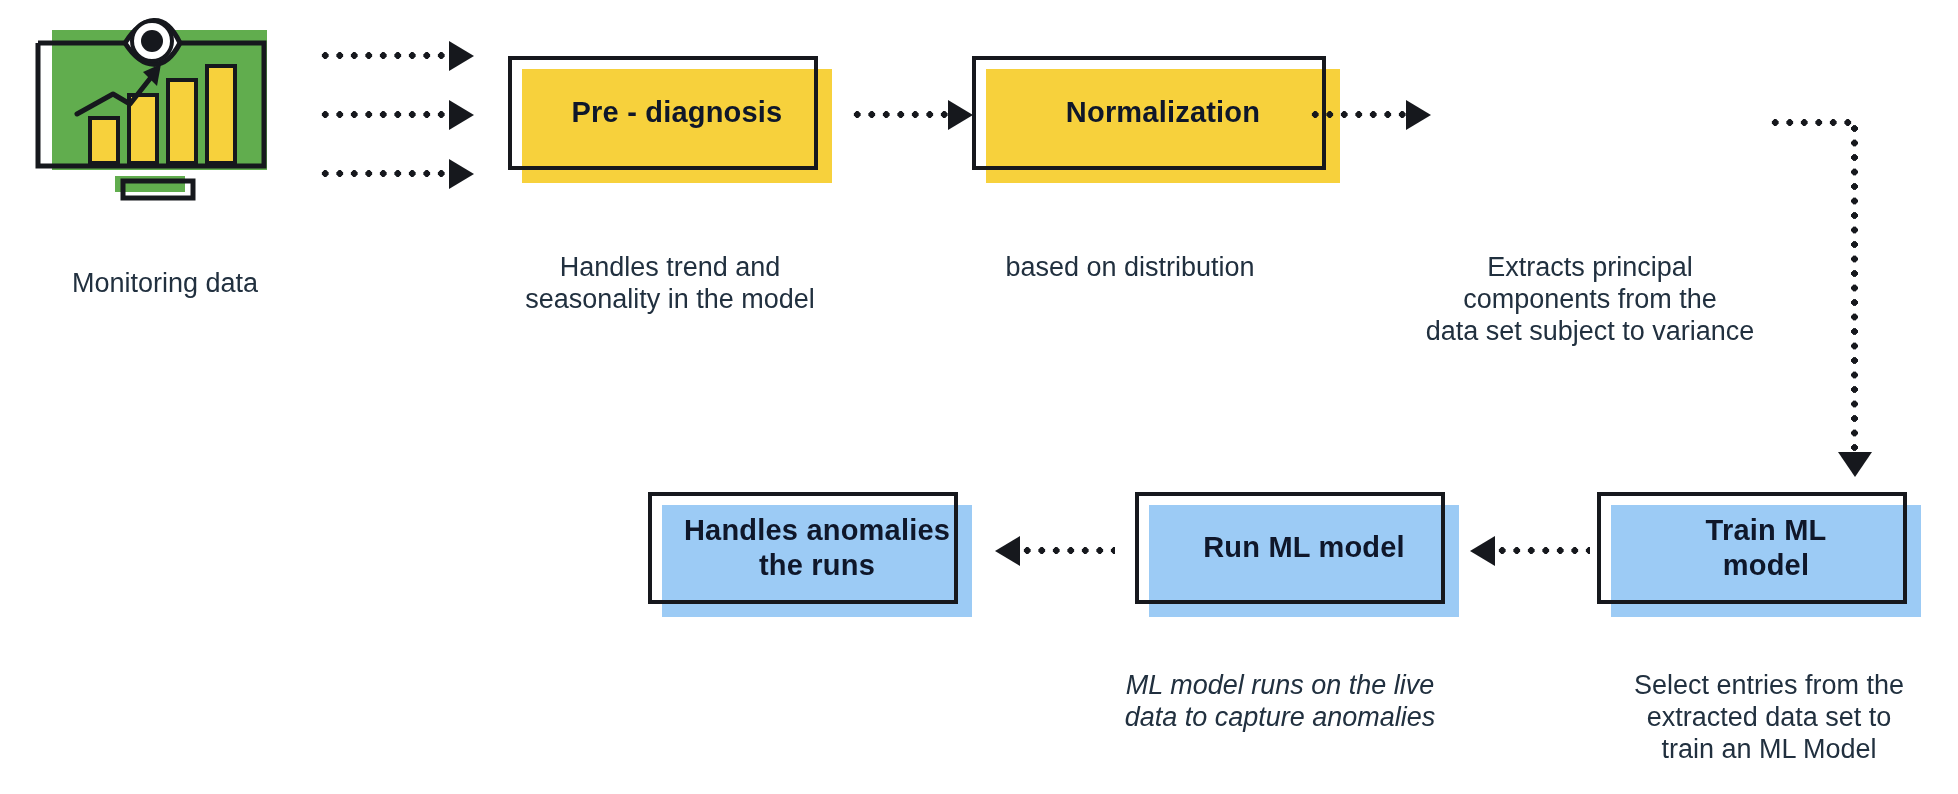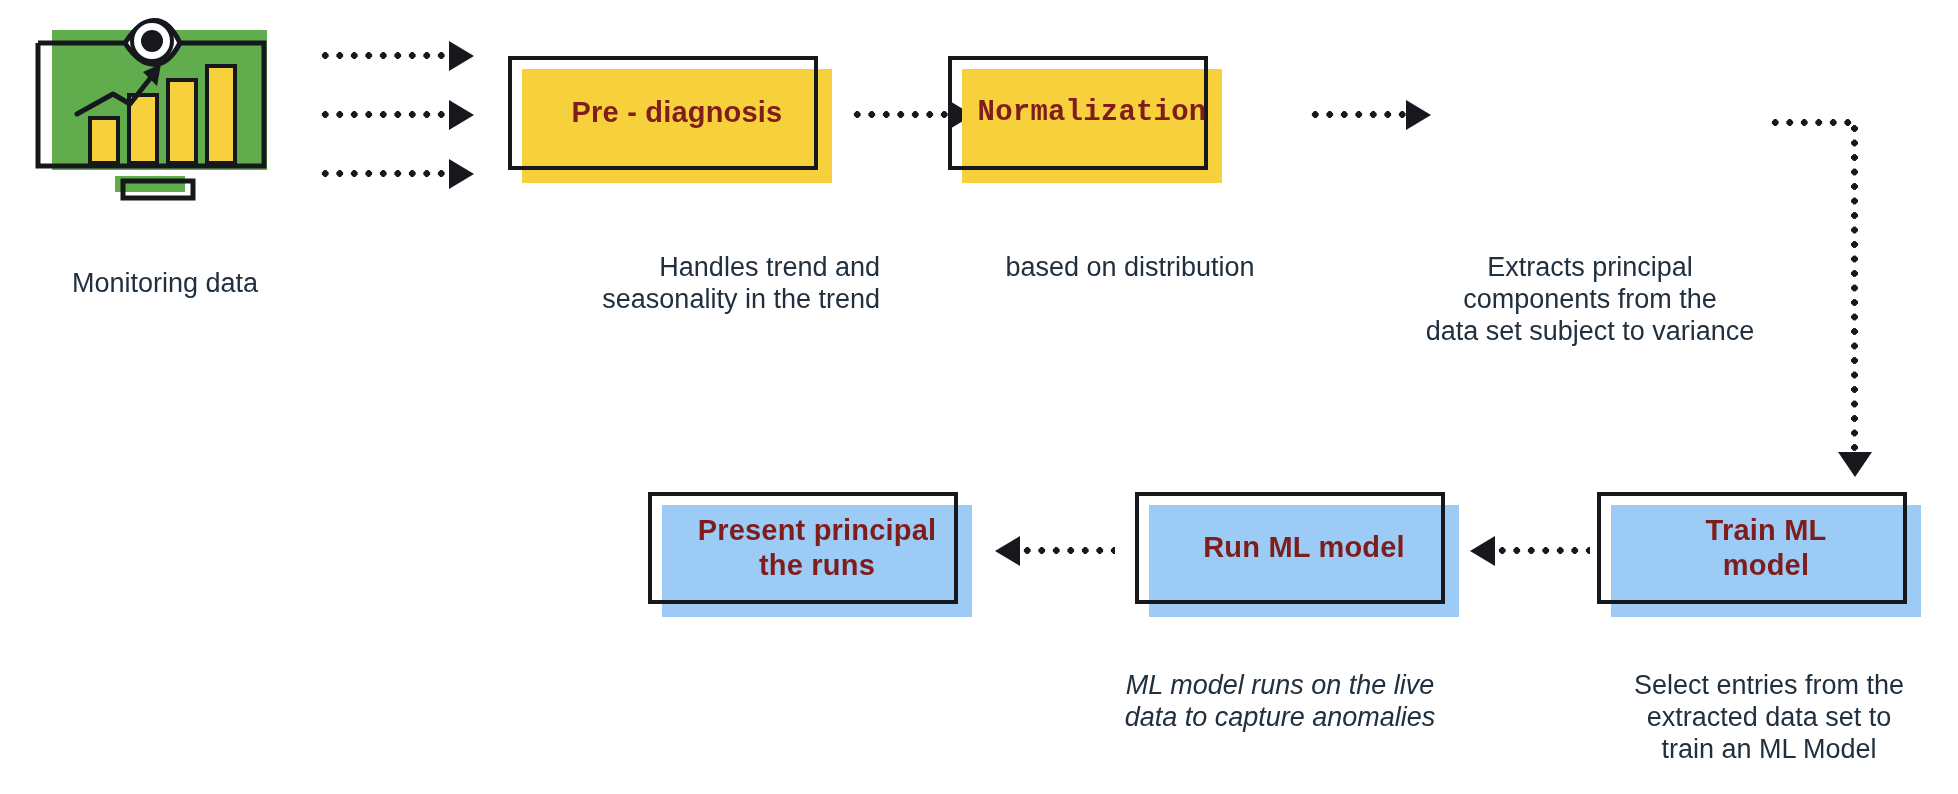--- a/index.html
+++ b/index.html
@@ -15,21 +15,21 @@
   .pbox .fill{
     position:absolute;left:14px;top:13px;width:100%;height:100%;
   }
   .pbox .outline{
     position:absolute;left:0;top:0;width:100%;height:100%;
     border:4px solid #16181d;box-sizing:border-box;background:transparent;
   }
   .pbox .label{
     position:absolute;left:14px;top:0;width:100%;height:100%;
     display:flex;align-items:center;justify-content:center;
-    font-weight:bold;font-size:29px;color:#7f1d1d;
+    font-weight:bold;font-size:29px;color:#0f172a;
     letter-spacing:.2px;line-height:1.22;text-align:center;
     box-sizing:border-box;padding:0 12px;
   }
   .pbox.yellow .fill{background:#f7d13c;}
   .pbox.blue   .fill{background:#9ccbf5;}
 
   
   .caption{
     position:absolute;text-align:center;font-size:27px;line-height:1.18;
     color:#21303f;font-weight:400;
@@ -109,31 +109,31 @@
   <div>
     <div class="dotline" style="left:318px;top:170px;width:133px;"></div>
     <div class="arrowhead right" style="left:449px;top:159px;"></div>
   </div>
 
   <div class="pbox yellow" style="left:508px;top:56px;width:310px;height:114px;">
     <div class="fill"></div>
     <div class="outline"></div>
     <div class="label">Pre - diagnosis</div>
   </div>
-  <div class="caption" style="left:460px;top:252px;width:420px;text-align:right;">
+  <div class="caption" style="left:460px;top:252px;width:420px;">
     <div>Handles trend and</div>
-    <div>seasonality in the trend</div>
+    <div>seasonality in the model</div>
   </div>
 
   <div>
     <div class="dotline" style="left:850px;top:111px;width:100px;"></div>
     <div class="arrowhead right" style="left:948px;top:100px;"></div>
   </div>
 
-  <div class="pbox yellow" style="left:948px;top:56px;width:260px;height:114px;font-family:Liberation Mono, monospace;">
+  <div class="pbox yellow" style="left:972px;top:56px;width:354px;height:114px;">
     <div class="fill"></div>
     <div class="outline"></div>
     <div class="label">Normalization</div>
   </div>
   <div class="caption" style="left:930px;top:252px;width:400px;">
     <div>based on distribution</div>
   </div>
 
   <div>
     <div class="dotline" style="left:1308px;top:111px;width:100px;"></div>
@@ -186,19 +186,19 @@
   <div>
     <div class="dotline" style="left:1020px;top:547px;width:95px;"></div>
     <div class="arrowhead left" style="left:995px;top:536px;"></div>
   </div>
 
   <div class="pbox blue" style="left:648px;top:492px;width:310px;height:112px;">
     <div class="fill"></div>
     <div class="outline"></div>
     <div class="label">
       <span>
-        <span>Present principal</span><br>
+        <span>Handles anomalies</span><br>
         <span>the runs</span>
       </span>
     </div>
   </div>
 
 </div>
 
 </body></html>

